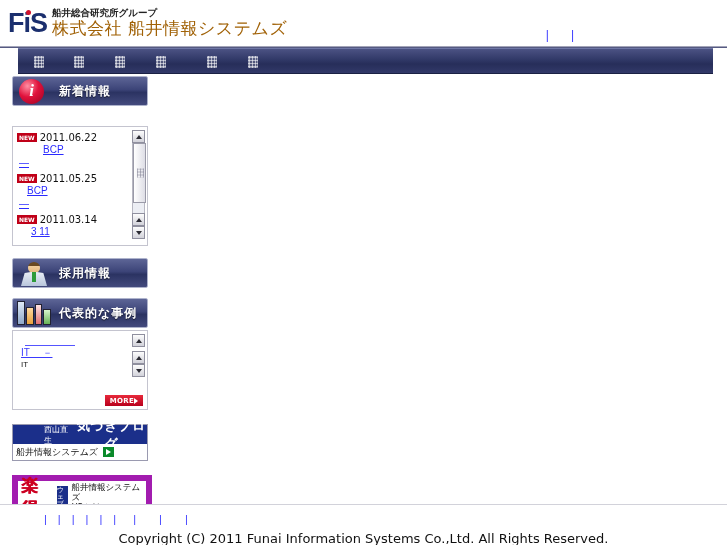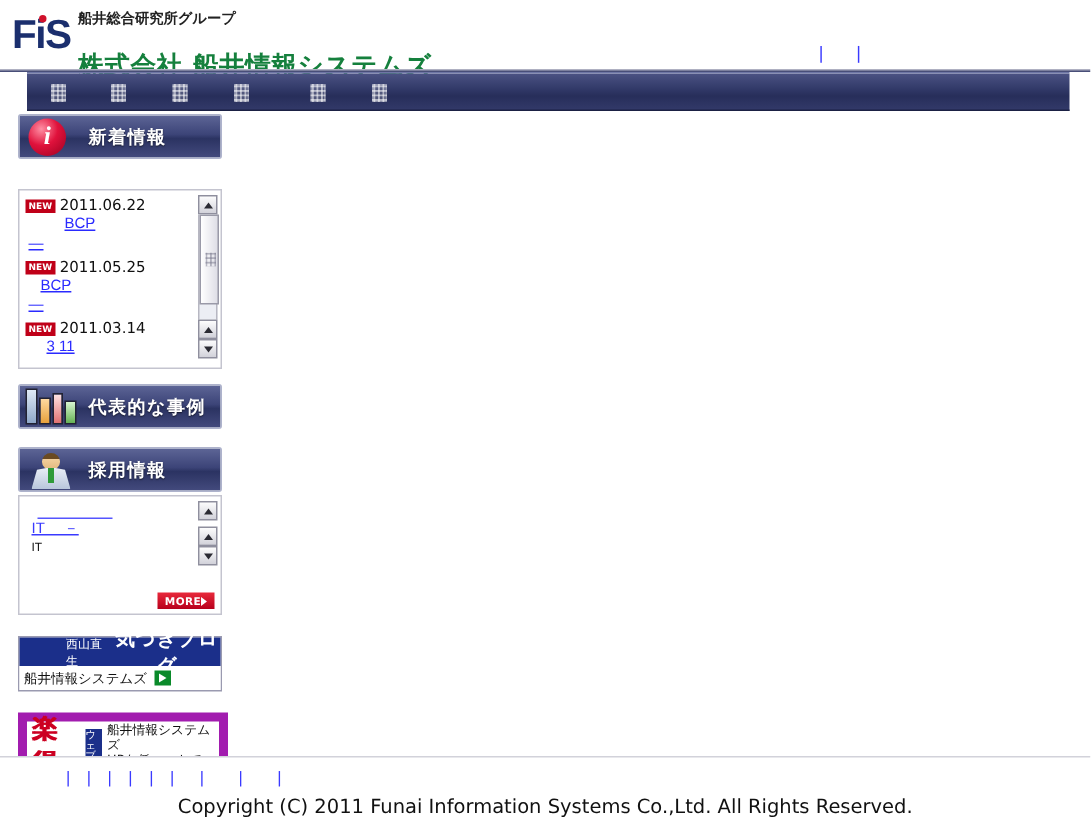--- a/index.html
+++ b/index.html
@@ -15,22 +15,22 @@
   .header { position: relative; height: 48px; background:#fff; }
   .logo-block { position:absolute; left:8px; top:4px; display:flex; align-items:flex-start; }
   .fis-logo { position:relative; font-family:"Liberation Sans",sans-serif; font-weight:bold;
               font-size:27px; letter-spacing:-1px; color:#1b2f6e; line-height:30px;
               margin-right:5px; margin-top:4px; }
   .fis-logo .dot { position:absolute; width:5px; height:5px; border-radius:50%;
                    background:#d0112b; left:18px; top:2px; }
   .corp-lines { display:flex; flex-direction:column; padding-top:3px; }
   .corp-small { font-size:9.5px; color:#222; line-height:11px; font-weight:bold;
                 font-family:"DejaVu Sans", sans-serif; letter-spacing:0px; }
-  .corp-big { font-size:17px; color:#15803d; line-height:21px; font-weight:bold;
-              font-family:"DejaVu Sans", sans-serif; letter-spacing:0.5px;margin-top:16px; }
+  .corp-big { font-size:17px; color:#a16207; line-height:21px; font-weight:normal;
+              font-family:"DejaVu Sans", sans-serif; letter-spacing:0.5px; }
 
   .util-links { position:absolute; right:142px; top:28px; display:flex; gap:0px; }
   .util-links .sep { color:#3a3aff; font-size:12px; padding:0 11px; }
   .util-links .ulink { color:#2a2aff; font-size:10px; }
 
   .header-rule { position:absolute; left:0; right:0; bottom:0; height:2px;
                  background:linear-gradient(to bottom,#c9c9d4,#2e3566); }
 
   
   .navbar { position:relative; height:25px; margin:0 14px 0 18px;
@@ -293,37 +293,37 @@
           </div>
           <div class="sc-btn">
               <div class="arrow-up"></div>
             </div>
           <div class="sc-btn">
               <div class="arrow-dn"></div>
             </div>
         </div>
       </div>
 
+      <div class="panel-head recruit-head">
+        <div class="icon-person">
+          <div class="head"></div>
+            <div class="body"></div>
+            <div class="tie"></div>
+        </div>
+        <div class="ptitle">採用情報</div>
+      </div>
+
       <div class="panel-head case-head">
         <div class="icon-chart">
           <span class="b1"></span>
             <span class="b2"></span>
             <span class="b3"></span>
             <span class="b4"></span>
         </div>
         <div class="ptitle">代表的な事例</div>
-      </div>
-
-      <div class="panel-head recruit-head">
-        <div class="icon-person">
-          <div class="head"></div>
-            <div class="body"></div>
-            <div class="tie"></div>
-        </div>
-        <div class="ptitle">採用情報</div>
       </div>
 
       <div class="panel-box case-box">
         <a class="case-link case-l1"></a>
         <a class="case-link case-l2">IT　 －</a>
         <div class="case-tiny">IT</div>
 
         <div class="scroll-col">
           <div class="sc-btn">
               <div class="arrow-up"></div>

